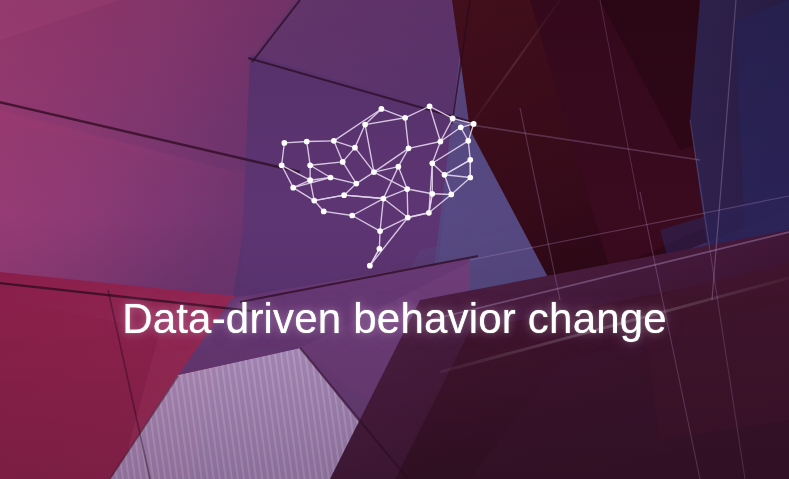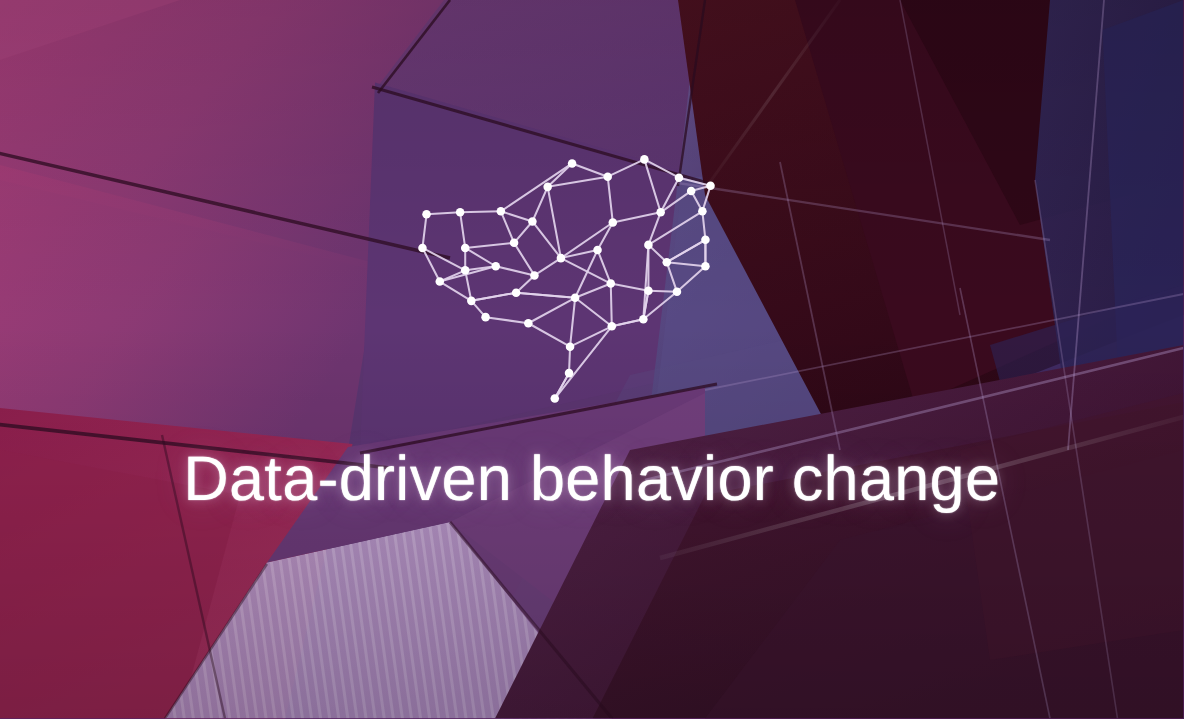--- a/index.html
+++ b/index.html
@@ -9,21 +9,21 @@
   }
   body {
     font-family: "Liberation Sans", sans-serif;
   }
 
   #hero-banner {
     position: relative;
     width: 789px;
     height: 479px;
     overflow: hidden;
-    background: #d946ef;
+    background: #0c4a6e;
   }
 
   #hero-background {
     position: absolute;
     inset: 0;
     width: 789px;
     height: 479px;
     display: block;
   }
 

